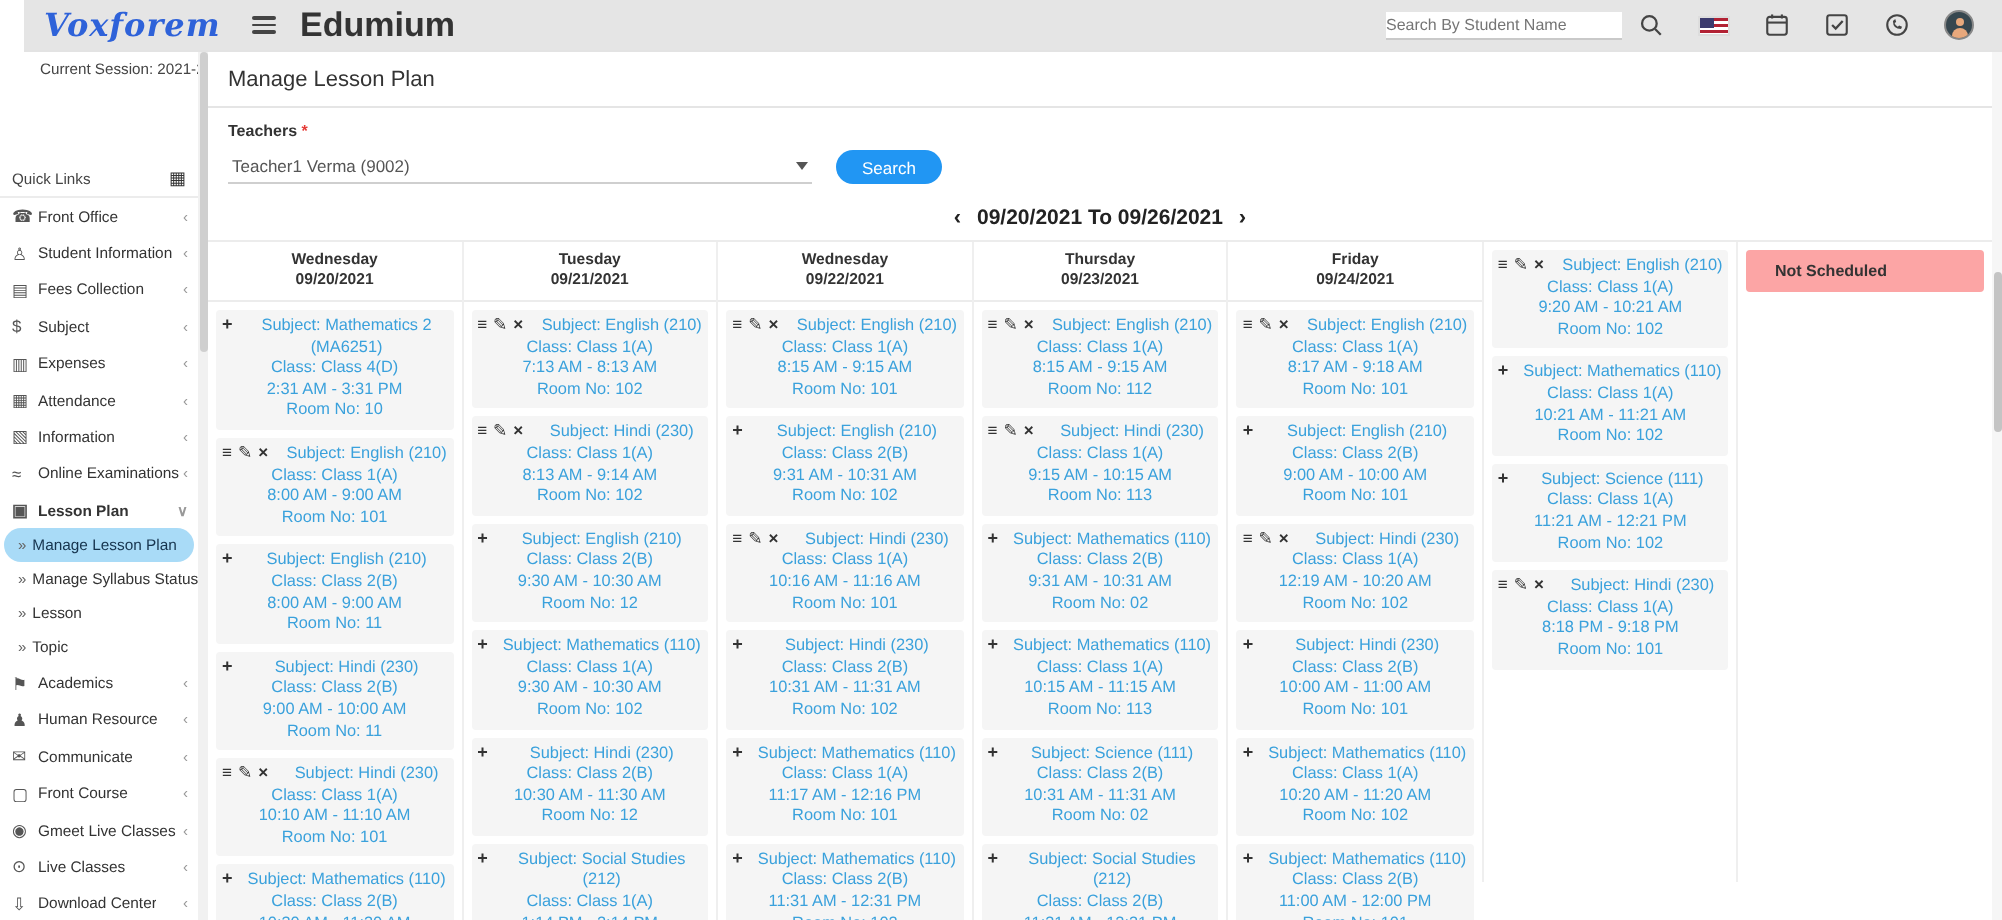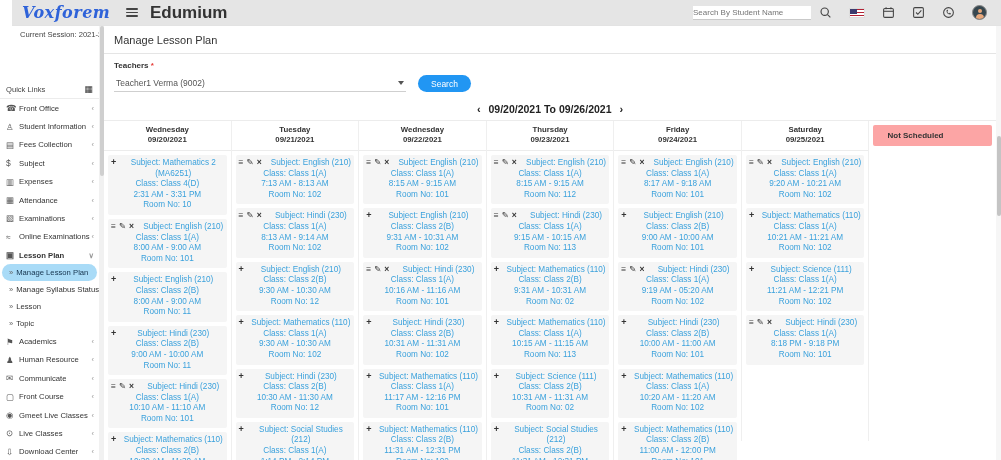--- a/index.html
+++ b/index.html
@@ -159,21 +159,21 @@
           <span class="lbl">Expenses</span>
           <span class="chev">‹</span>
         </div>
         <div class="nav-item">
           <span class="icon">▦</span>
           <span class="lbl">Attendance</span>
           <span class="chev">‹</span>
         </div>
         <div class="nav-item">
           <span class="icon">▧</span>
-          <span class="lbl">Examinations</span>
+          <span class="lbl">Information</span>
           <span class="chev">‹</span>
         </div>
         <div class="nav-item">
           <span class="icon">≈</span>
           <span class="lbl">Online Examinations</span>
           <span class="chev">‹</span>
         </div>
         <div class="nav-item expanded">
           <span class="icon">▣</span>
           <span class="lbl">Lesson Plan</span>
@@ -550,21 +550,21 @@
             <div class="line room">Room No: 101</div>
           </div>
           <div class="card has-menu">
             <div class="actions">
               <span class="ai menu">≡</span>
               <span class="ai edit">✎</span>
               <span class="ai delete">×</span>
             </div>
             <div class="line subject">Subject: Hindi (230)</div>
             <div class="line class">Class: Class 1(A)</div>
-            <div class="line time">9:19 AM - 05:20 AM</div>
+            <div class="line time">12:19 AM - 10:20 AM</div>
             <div class="line room">Room No: 102</div>
           </div>
           <div class="card">
             <div class="actions">
               <span class="ai add">+</span>
             </div>
             <div class="line subject">Subject: Hindi (230)</div>
             <div class="line class">Class: Class 2(B)</div>
             <div class="line time">10:00 AM - 11:00 AM</div>
             <div class="line room">Room No: 101</div>
@@ -582,24 +582,20 @@
             <div class="actions">
               <span class="ai add">+</span>
             </div>
             <div class="line subject">Subject: Mathematics (110)</div>
             <div class="line class">Class: Class 2(B)</div>
             <div class="line time">11:00 AM - 12:00 PM</div>
             <div class="line room">Room No: 101</div>
           </div>
         </div>
         <div class="day-col">
-          <div class="day-header">
-            <div class="day-name">Saturday</div>
-            <div class="day-date">09/25/2021</div>
-          </div>
           <div class="card has-menu">
             <div class="actions">
               <span class="ai menu">≡</span>
               <span class="ai edit">✎</span>
               <span class="ai delete">×</span>
             </div>
             <div class="line subject">Subject: English (210)</div>
             <div class="line class">Class: Class 1(A)</div>
             <div class="line time">9:20 AM - 10:21 AM</div>
             <div class="line room">Room No: 102</div>

